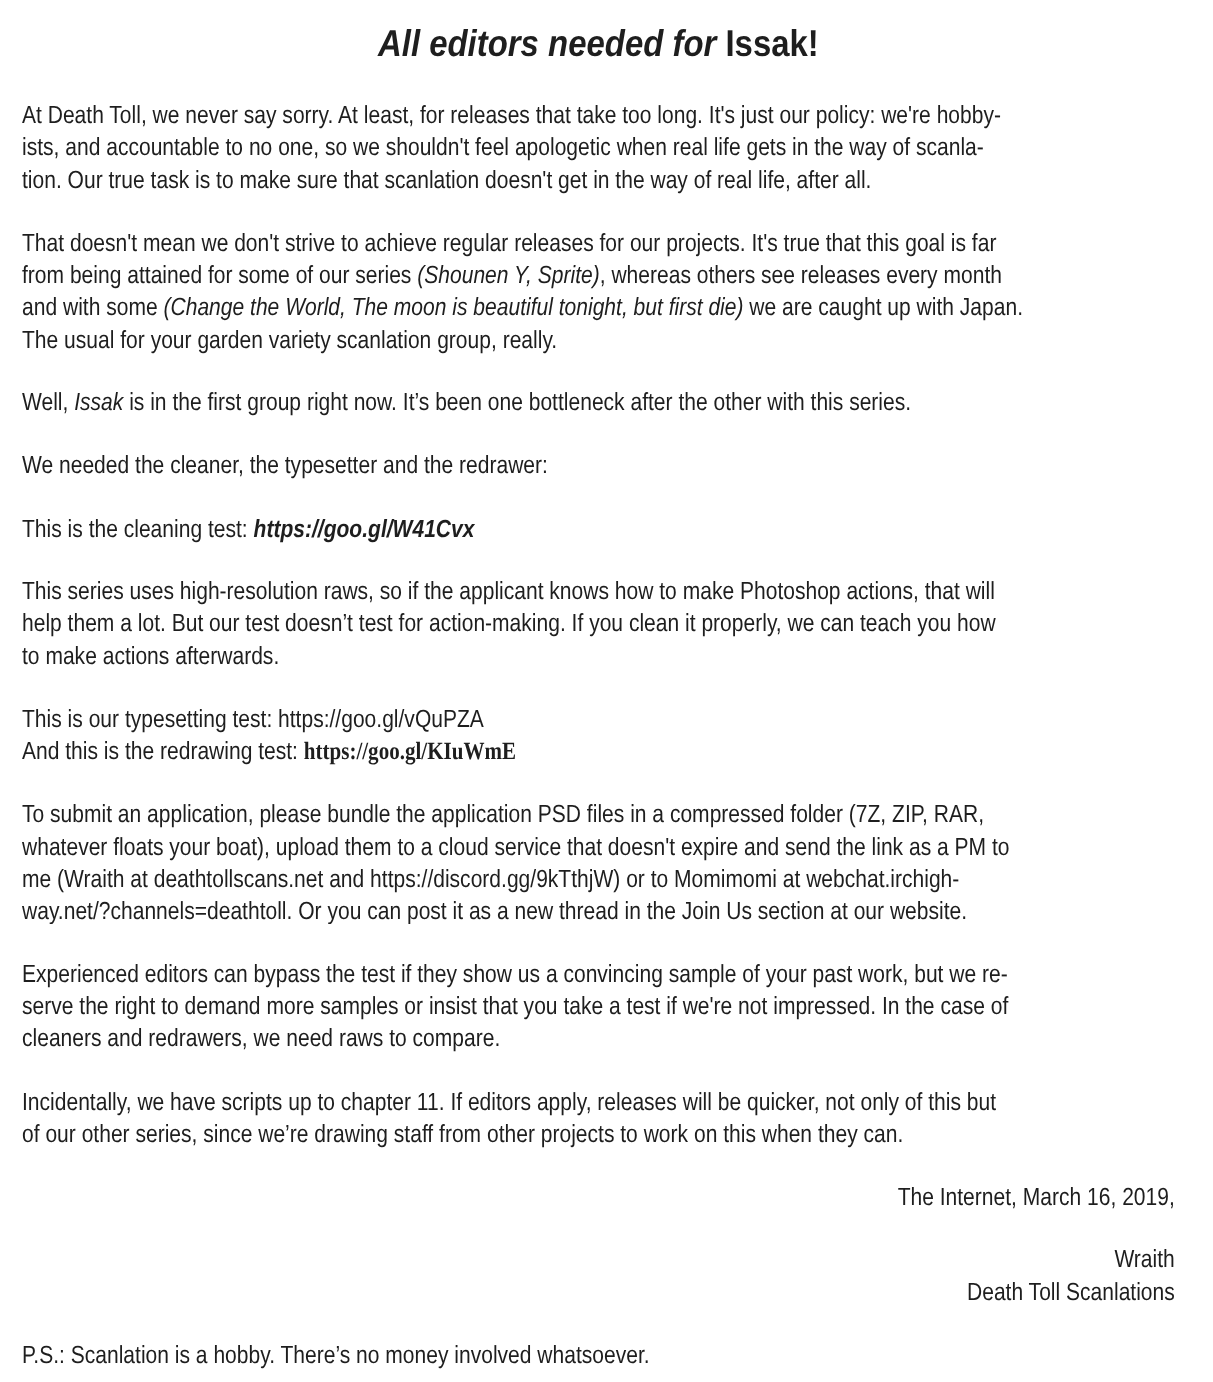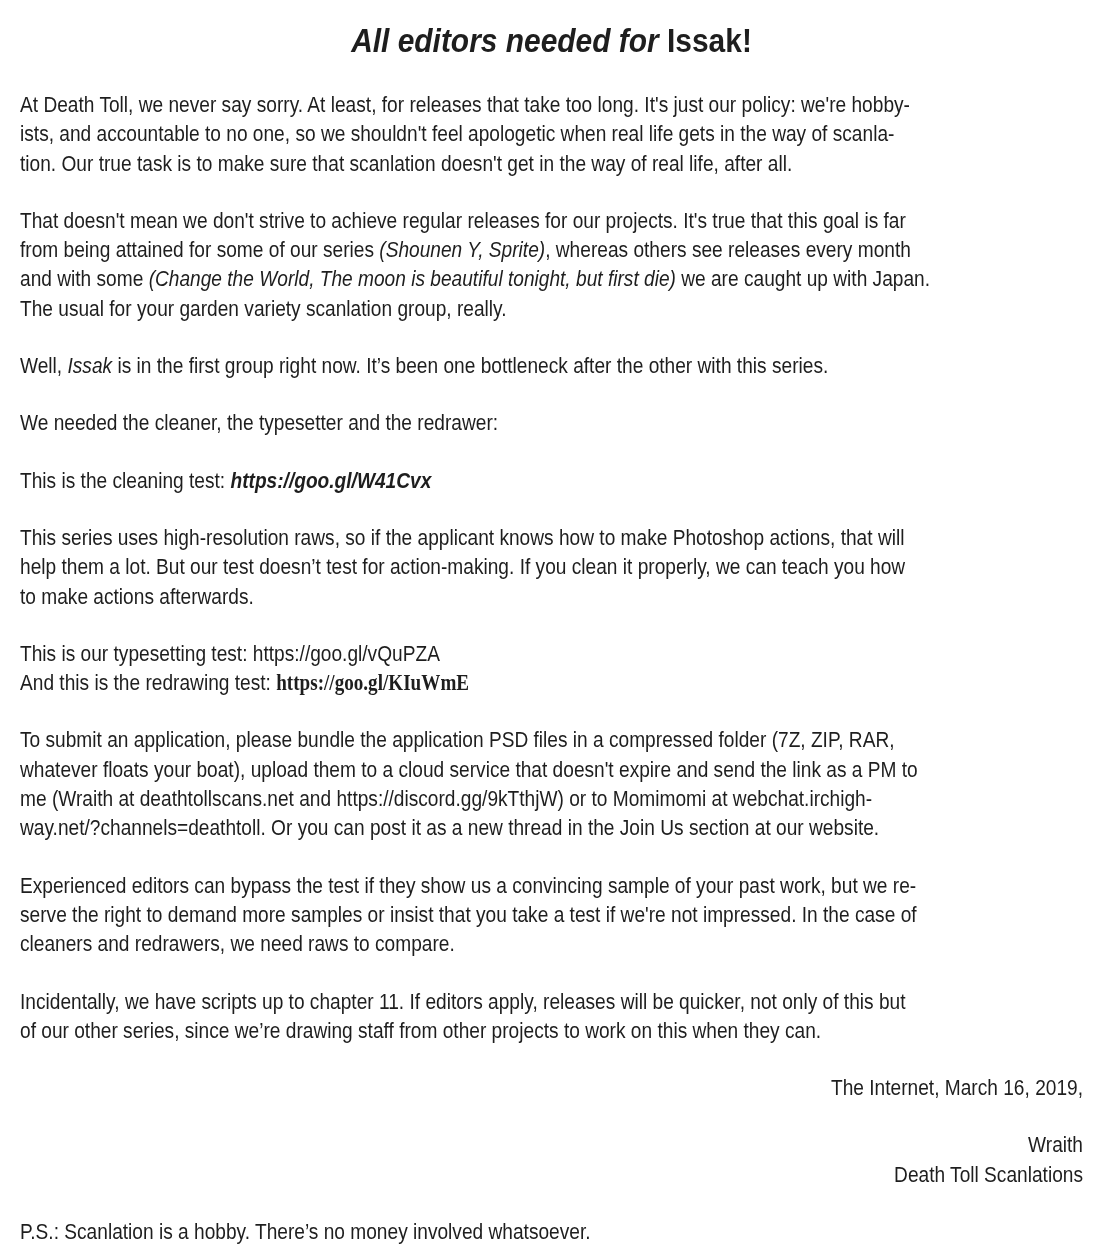--- a/index.html
+++ b/index.html
@@ -5,21 +5,21 @@
   * { margin: 0; padding: 0; box-sizing: border-box; }
   html, body { background: #ffffff; }
   body {
     width: 1103px;
     height: 1256px;
     overflow: hidden;
     font-family: "Liberation Sans", sans-serif;
     color: #1e1e1e;
   }
   .doc {
-    padding: 20px 20px 0 20px;
+    padding: 20px 35px 0 20px;
     width: 1103px;
   }
   h1.title {
     text-align: center;
     font-size: 34px;
     line-height: 40px;
     font-weight: bold;
     margin: 0 0 30px 0;
     white-space: nowrap;
     transform: scaleX(0.88);

